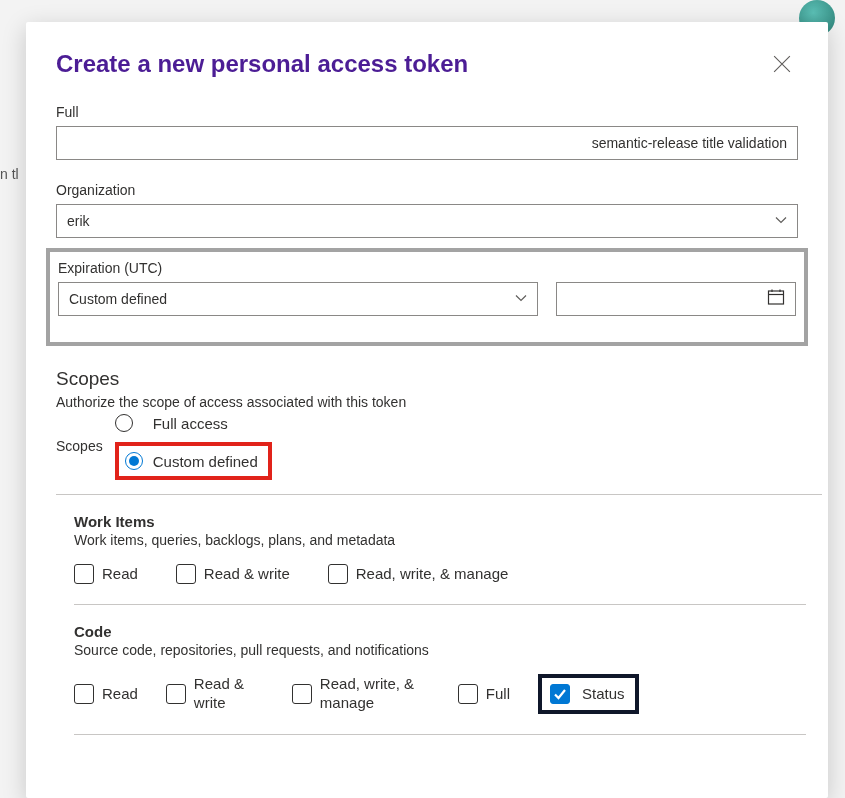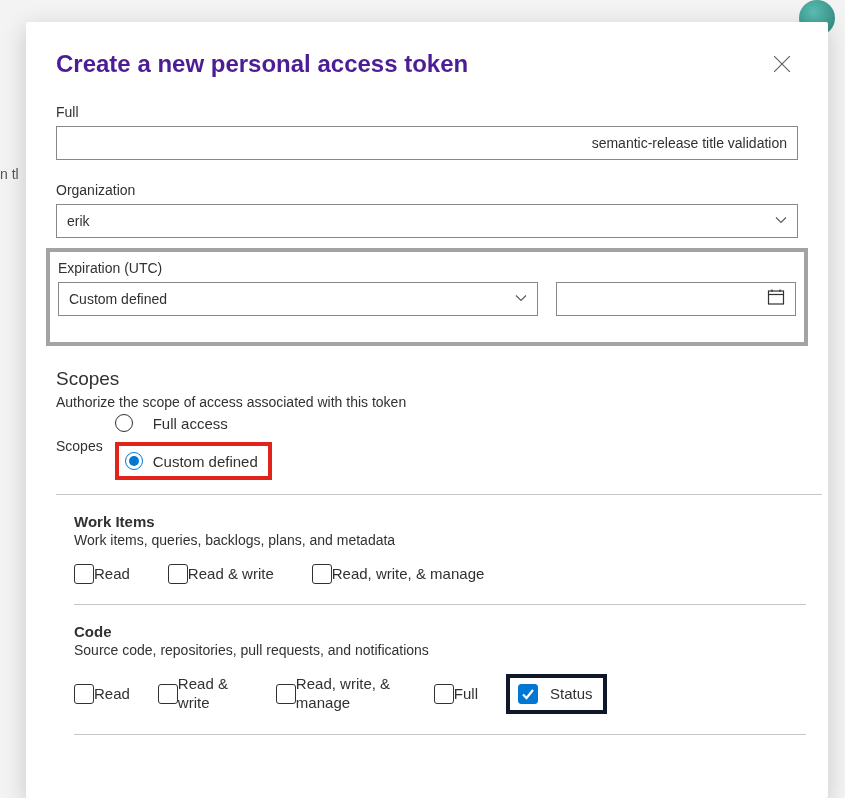--- a/index.html
+++ b/index.html
@@ -115,21 +115,21 @@
       padding: 18px 0 20px 18px;
       position: relative;
     }
     .scope-sep { height:1px; background:#c8c6c4; margin-left: 18px; }
     .scope-title { font-size: 15px; font-weight: 700; }
     .scope-subtitle { font-size: 14px; color: #323130; margin-top: 2px; }
     .scope-opts {
       display: flex; align-items: center; gap: 38px; margin-top: 16px;
     }
     .chk-row {
-      display: flex; align-items: center; gap: 0;
+      display: flex; align-items: center; gap: 8px;
     }
     .chk {
       width: 20px; height: 20px; border-radius: 3px;
       border: 1px solid #323130; background: #fff;
       display: inline-flex; align-items: center; justify-content: center;
     }
     .chk.checked {
       background: #0078d4; border-color: #0078d4;
     }
     .chk.checked svg { width: 14px; height: 14px; color: #fff; }

